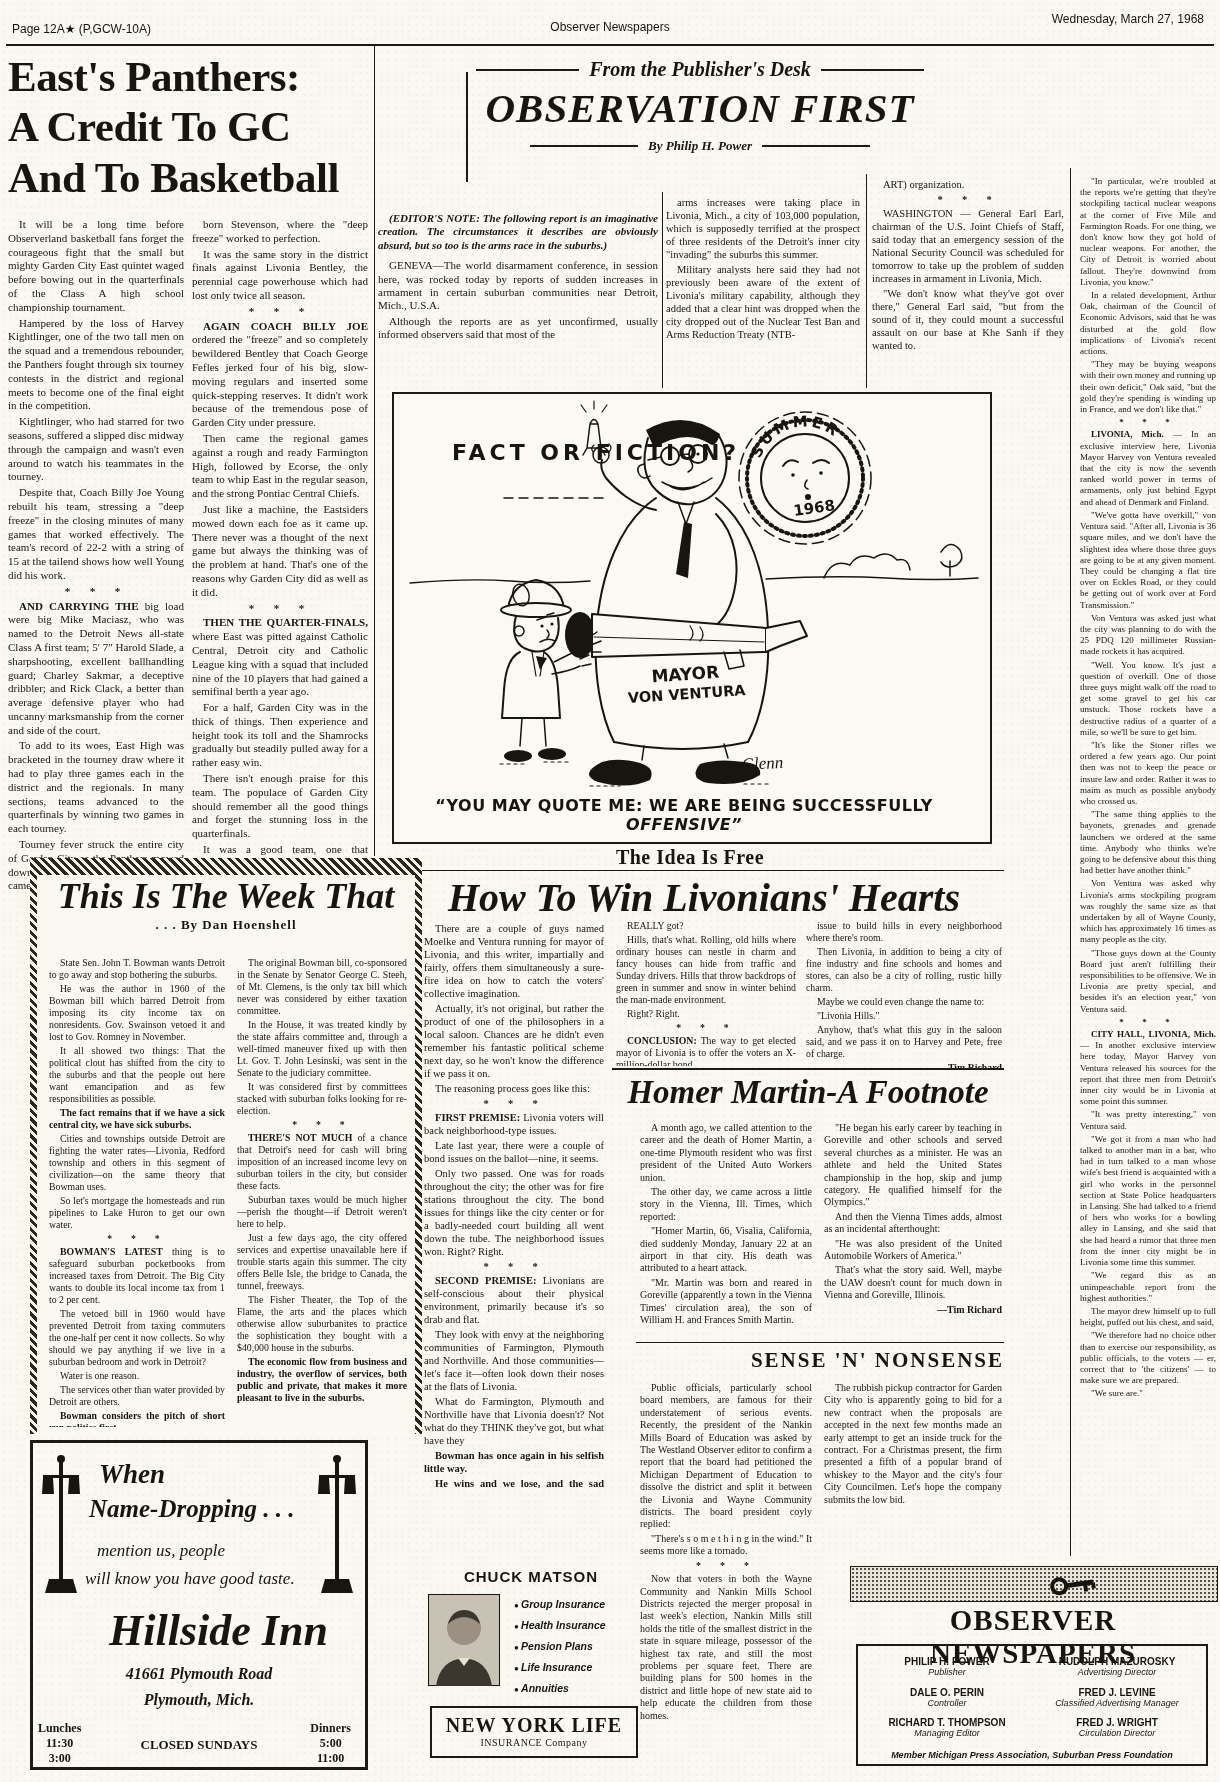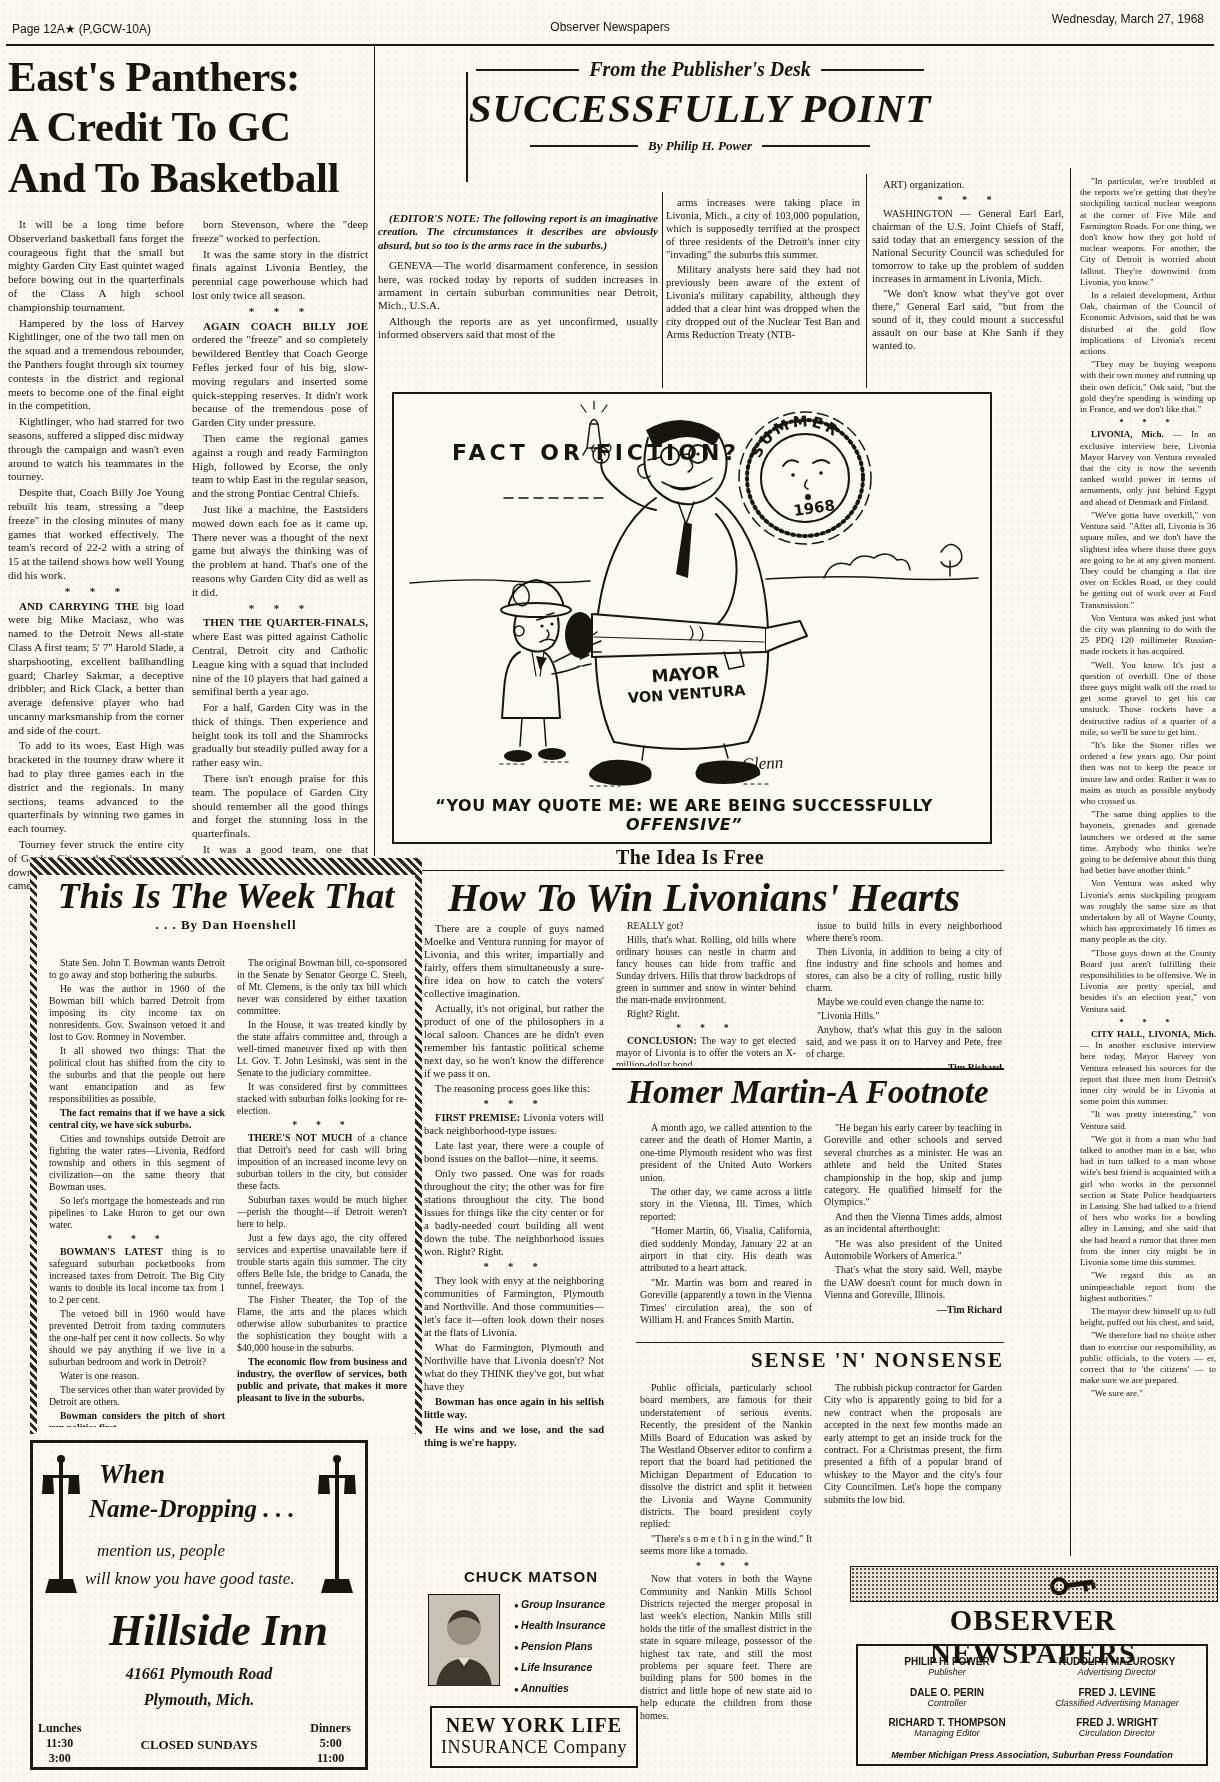--- a/index.html
+++ b/index.html
@@ -50,21 +50,21 @@
   .hs-name{font-style:italic;font-weight:bold;font-size:44px;text-align:center;}
   .hs-addr{font-style:italic;font-weight:bold;font-size:16px;text-align:center;}
   .hs-small{font-weight:bold;font-size:12px;}
   .matson-name{font-family:"Liberation Sans",sans-serif;font-weight:bold;font-size:15px;
      letter-spacing:1px;text-align:center;}
   .matson-bullets p{font-family:"Liberation Sans",sans-serif;font-weight:bold;font-style:italic;
      font-size:10.5px;margin:0 0 9px;text-indent:0;text-align:left;}
   .matson-bullets p::before{content:"● ";font-size:8px;}
   .nyl-box{border:2px solid #1c1a15;text-align:center;padding:6px 4px 8px;}
   .nyl1{font-weight:bold;font-size:20px;letter-spacing:1px;}
-  .nyl2{font-size:18px;letter-spacing:.5px;}
+  .nyl2{font-size:10px;letter-spacing:.5px;}
   .matson-addr{font-family:"Liberation Sans",sans-serif;font-weight:bold;font-size:10.5px;text-align:center;}
   
   .obs-banner{background:#eae6db;border:1px solid #1c1a15;
      background-image:radial-gradient(#57524a .8px,transparent 1px);background-size:4px 4px;}
   .obs-title{font-weight:bold;font-size:29px;text-align:center;letter-spacing:1px;}
   .staff-box{border:2px solid #1c1a15;display:grid;grid-template-columns:1fr 1fr;
      padding:10px 4px 2px;row-gap:7px;}
   .staff-cell{text-align:center;}
   .staff-name{font-family:"Liberation Sans",sans-serif;font-weight:bold;font-size:10px;}
   .staff-role{font-family:"Liberation Sans",sans-serif;font-style:italic;font-size:9px;}
@@ -113,21 +113,21 @@
       <p>For a half, Garden City was in the thick of things. Then experience and height took its toll and the Shamrocks gradually but steadily pulled away for a rather easy win.</p>
       <p>There isn't enough praise for this team. The populace of Garden City should remember all the good things and forget the stunning loss in the quarterfinals.</p>
       <p>It was a good team, one that everyone in the area should be proud of—and I'm sure they are.</p>
       <p class="sig">—R. T. Thompson</p>
     </div>
 
   <div class="rule" style="left:466px;top:72px;width:1.5px;height:110px;"></div>
   <div class="abs op-kicker" style="left:466px;top:58px;width:468px;">
     <span>From the Publisher's Desk</span>
   </div>
-  <div class="abs op-title" style="left:466px;top:84px;width:468px;">SUCCESSFULLY POINT</div>
+  <div class="abs op-title" style="left:466px;top:84px;width:468px;">OBSERVATION FIRST</div>
   <div class="abs op-byline" style="left:520px;top:138px;width:360px;">
     <span>By Philip H. Power</span>
   </div>
 
   <div class="abs col fs110" style="left:378px;top:212px;width:280px;height:178px;">
       <p class="note">(EDITOR'S NOTE: The following report is an imaginative creation. The circumstances it describes are obviously absurd, but so too is the arms race in the suburbs.)</p>
       <p>GENEVA—The world disarmament conference, in session here, was rocked today by reports of sudden increases in armament in certain suburban communities near Detroit, Mich., U.S.A.</p>
       <p>Although the reports are as yet unconfirmed, usually informed observers said that most of the</p>
     </div>
   <div class="abs col fs105" style="left:666px;top:196px;width:194px;height:192px;">
@@ -268,20 +268,21 @@
   <div class="abs liv-headline" style="left:404px;top:874px;width:600px;">How To Win Livonians' Hearts</div>
   <div class="abs col fs105" style="left:424px;top:922px;width:180px;height:566px;">
       <p>There are a couple of guys named Moelke and Ventura running for mayor of Livonia, and this writer, impartially and fairly, offers them simultaneously a sure-fire idea on how to catch the voters' collective imagination.</p>
       <p>Actually, it's not original, but rather the product of one of the philosophers in a local saloon. Chances are he didn't even remember his fantastic political scheme next day, so he won't know the difference if we pass it on.</p>
       <p>The reasoning process goes like this:</p>
       <p class="stars">* * *</p>
       <p><b>FIRST PREMISE:</b> Livonia voters will back neighborhood-type issues.</p>
       <p>Late last year, there were a couple of bond issues on the ballot—nine, it seems.</p>
       <p>Only two passed. One was for roads throughout the city; the other was for fire stations throughout the city. The bond issues for things like the city center or for a badly-needed court building all went down the tube. The neighborhood issues won. Right? Right.</p>
       <p class="stars">* * *</p>
+      <p><b>SECOND PREMISE:</b> Livonians are self-conscious about their physical environment, primarily because it's so drab and flat.</p>
       <p>They look with envy at the neighboring communities of Farmington, Plymouth and Northville. And those communities—let's face it—often look down their noses at the flats of Livonia.</p>
       <p>What do Farmington, Plymouth and Northville have that Livonia doesn't? Not what do they THINK they've got, but what have they</p>
       <p><b>Bowman has once again in his selfish little way.</b></p>
       <p><b>He wins and we lose, and the sad thing is we're happy.</b></p>
     </div>
   <div class="abs col fs98" style="left:616px;top:920px;width:180px;height:146px;">
       <p>REALLY got?</p>
       <p>Hills, that's what. Rolling, old hills where ordinary houses can nestle in charm and fancy houses can hide from traffic and Sunday drivers. Hills that throw backdrops of green in summer and snow in winter behind the man-made environment.</p>
       <p>Right? Right.</p>
       <p class="stars">* * *</p>

